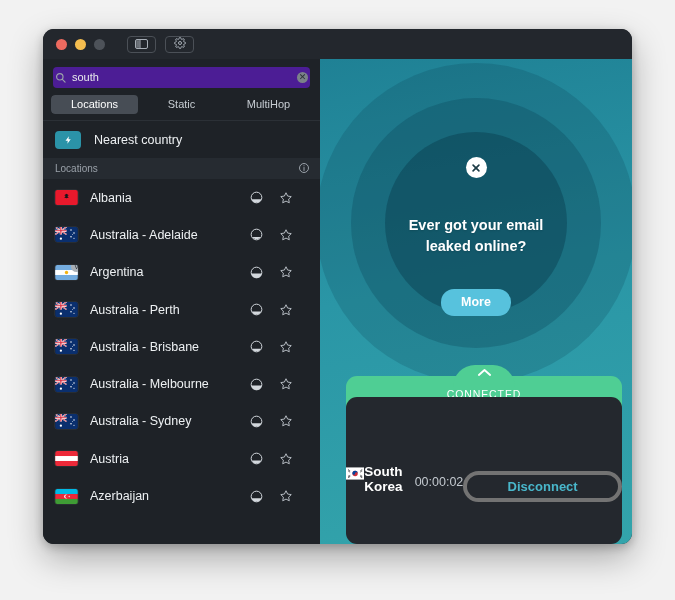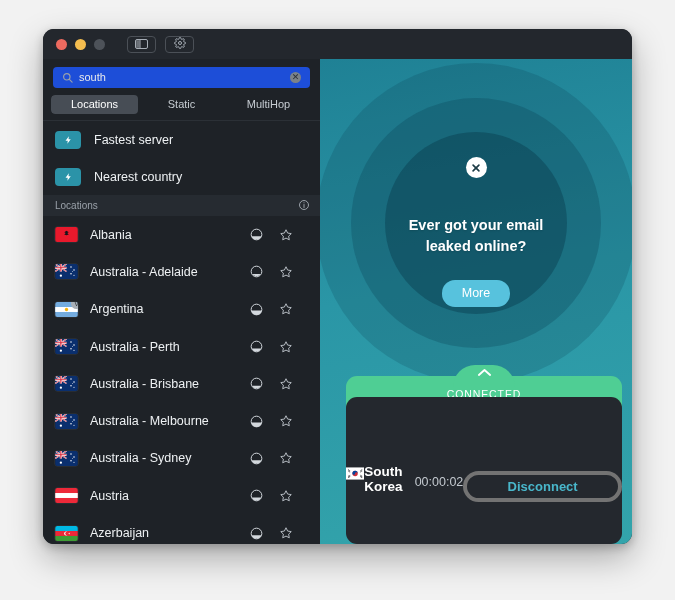--- a/index.html
+++ b/index.html
@@ -57,24 +57,24 @@
     background: #1e2227;
     position: relative;
     overflow: hidden;
     display: flex; flex-direction: column;
   }
 
   
   #search-row { padding: 8px 10px 0 10px; }
   #search-field {
     height: 21px;
-    background: #1d4ed8;
+    background: #4c1d95;
     border-radius: 4px;
     display: flex; align-items: center;
-    padding: 0 9px;
+    padding: 0 2px;
   }
   #search-field .sicon { color: #9aa1a9; display:flex; margin-right: 6px; }
   #search-value {
     flex: 1;
     font-size: 11px;
     color: #e8eaec;
     line-height: 21px;
     white-space: nowrap; overflow: hidden;
   }
   #search-clear {
@@ -184,24 +184,24 @@
     background: #ffffff;
     display: flex; align-items: center; justify-content: center;
     margin-bottom: 15px;
   }
   #promo-text {
     font-size: 14.5px; font-weight: bold; color: #ffffff;
     text-align: center; line-height: 1.42;
     text-shadow: 0 1px 2px rgba(0,0,0,0.13);
   }
   #promo-more {
-    margin-top: 2px;
+    margin-top: 11px;
     background: #57c2dd;
     color: #ffffff;
-    font-size: 12.5px; font-weight: normal;
+    font-size: 12.5px; font-weight: bold;
     padding: 6px 20px 7px 20px;
     border-radius: 13px;
   }
 
   
   #connected-banner {
     position: absolute;
     left: 26px; right: 10px;
     top: 317px;
     height: 46px;
@@ -301,28 +301,20 @@
         </div>
       </div>
 
       <div id="tabs">
         <div class="tab active">Locations</div>
         <div class="tab">Static</div>
         <div class="tab">MultiHop</div>
       </div>
       <div id="tabs-divider"></div>
 
-      <div class="quick-row">
-        <span class="bolt-badge">
-          <svg width="9" height="12" viewBox="0 0 24 24" fill="#ffffff">
-              <path d="M13 2L4 14h6l-1 8 9-12h-6l1-8z"></path>
-            </svg>
-        </span>
-        <span class="quick-label">Fastest server</span>
-      </div>
 
       <div class="quick-row">
         <span class="bolt-badge">
           <svg width="9" height="12" viewBox="0 0 24 24" fill="#ffffff">
               <path d="M13 2L4 14h6l-1 8 9-12h-6l1-8z"></path>
             </svg>
         </span>
         <span class="quick-label">Nearest country</span>
       </div>
 

